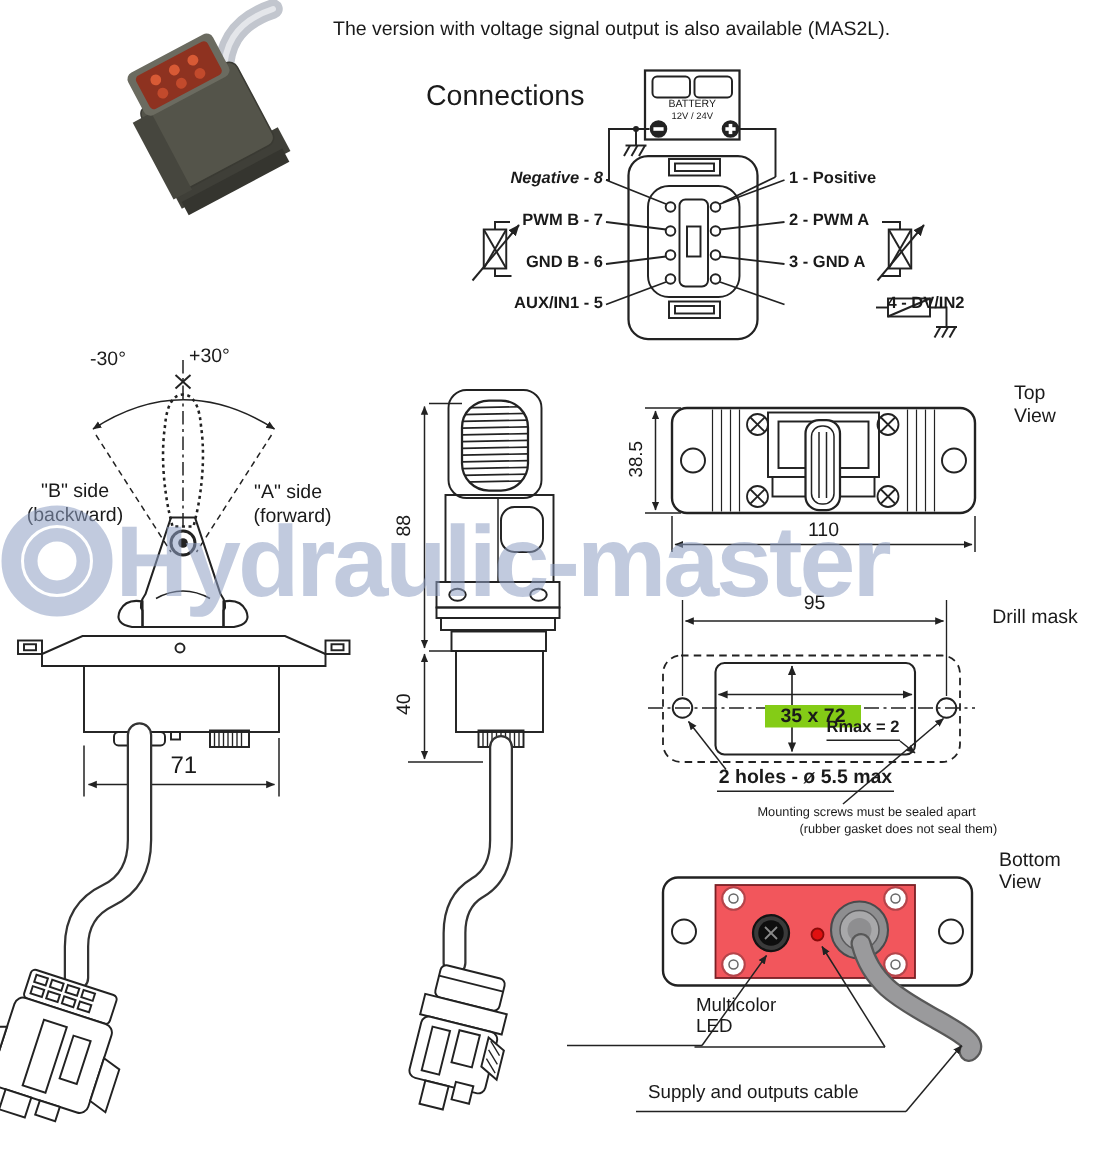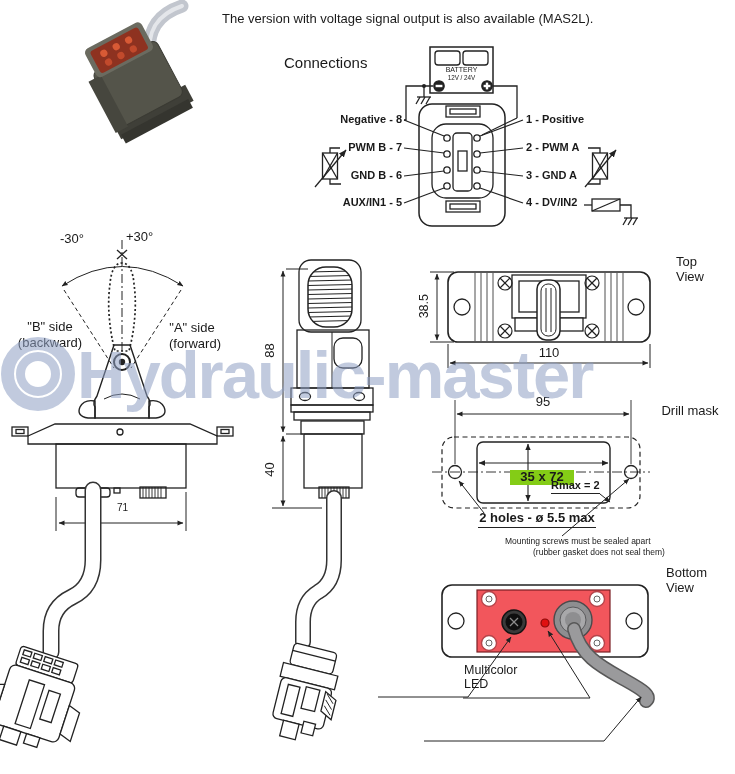--- a/index.html
+++ b/index.html
@@ -6,22 +6,22 @@
   #stage{position:relative;width:735px;height:774px;background:#fff;overflow:hidden;
          font-family:"Liberation Sans",sans-serif;color:#1a1a1a;}
   #artwork{position:absolute;left:0;top:0;z-index:1;}
   .lbl{position:absolute;z-index:4;line-height:1.15;color:#1a1a1a;}
   .ra{text-align:right;}
   .ctr{text-align:center;}
   .b{font-weight:bold;}
   .pin{font-size:11px;font-weight:bold;}
   .f13{font-size:13px;}
   .f12{font-size:12.5px;}
-  .f14{font-size:10px;}
-  .f15{font-size:15px;}
+  .f14{font-size:16px;}
+  .f15{font-size:19px;}
   .tiny{font-size:8.5px;}
   .bat1{font-size:7px;}
   .bat2{font-size:6.3px;}
   .rot{transform:rotate(-90deg);transform-origin:center;}
   .whitebg{background:#84cc16;padding:0 3px;margin-top:16px;}
   .undl{border-bottom:1.2px solid #222;padding-bottom:1px;}
   #watermark{position:absolute;left:0;top:336px;width:735px;height:76px;z-index:6;
              display:flex;align-items:center;opacity:0.55;pointer-events:none;padding-left:13px;}
   #wm-logo{width:74px;height:74px;flex:0 0 auto;margin-left:-12px;border-radius:50%;
            border:13px solid #8fa0c4;box-sizing:border-box;display:flex;align-items:center;justify-content:center;}
@@ -389,28 +389,28 @@
     </g>
   </g>
 </svg>
 
 <div class="lbl f13" style="left:222px;top:12px;width:430px;">The version with voltage signal output is also available (MAS2L).</div>
 <div class="lbl f15" style="left:284px;top:54px;">Connections</div>
 
 <div class="lbl bat1 ctr" style="left:431px;top:66px;width:61px;">BATTERY</div>
 <div class="lbl bat2 ctr" style="left:431px;top:74px;width:61px;">12V / 24V</div>
 
-<div class="lbl pin ra" style="left:290px;top:113px;width:112px;">Negative - 8</div>
+<div class="lbl pin ra" style="left:290px;top:113px;width:112px;font-style:italic;">Negative - 8</div>
 <div class="lbl pin ra" style="left:290px;top:141px;width:112px;">PWM B - 7</div>
 <div class="lbl pin ra" style="left:290px;top:169px;width:112px;">GND B - 6</div>
 <div class="lbl pin ra" style="left:290px;top:196px;width:112px;">AUX/IN1 - 5</div>
 <div class="lbl pin" style="left:526px;top:113px;width:95px;">1 - Positive</div>
 <div class="lbl pin" style="left:526px;top:141px;width:95px;">2 - PWM A</div>
 <div class="lbl pin" style="left:526px;top:169px;width:95px;">3 - GND A</div>
-<div class="lbl pin" style="left:526px;top:196px;width:95px;">4 - DV/IN2</div>
+<div class="lbl pin" style="left:548px;top:196px;width:95px;text-align:right;">4 - DV/IN2</div>
 
 <div class="lbl f13" style="left:60px;top:232px;">-30°</div>
 <div class="lbl f13" style="left:126px;top:230px;">+30°</div>
 <div class="lbl f13 ctr" style="left:10px;top:320px;width:80px;">"B" side</div>
 <div class="lbl f13 ctr" style="left:2px;top:336px;width:96px;">(backward)</div>
 <div class="lbl f13 ctr" style="left:152px;top:321px;width:80px;">"A" side</div>
 <div class="lbl f13 ctr" style="left:150px;top:337px;width:90px;">(forward)</div>
 <div class="lbl f14 ctr" style="left:95px;top:502px;width:55px;">71</div>
 
 <div class="lbl f13 ctr rot" style="left:255px;top:343px;width:30px;">88</div>
@@ -423,20 +423,21 @@
 <div class="lbl f13 ctr" style="left:518px;top:395px;width:50px;text-align:center;">95</div>
 <div class="lbl f13 b ctr whitebg" style="left:510px;top:454px;width:58px;">35 x 72</div>
 <div class="lbl b undl" style="left:551px;top:479px;font-size:11px;">Rmax = 2</div>
 <div class="lbl f13 ctr undl" style="left:478px;top:511px;width:118px;font-weight:bold;">2 holes - ø 5.5 max</div>
 <div class="lbl f13 ctr" style="left:658px;top:404px;width:64px;">Drill mask</div>
 <div class="lbl tiny" style="left:505px;top:537px;width:185px;">Mounting screws must be sealed apart</div>
 <div class="lbl tiny" style="left:505px;top:548px;width:185px;padding-left:28px;">(rubber gasket does not seal them)</div>
 
 <div class="lbl f13" style="left:666px;top:566px;width:56px;">Bottom View</div>
 <div class="lbl f12" style="left:464px;top:663px;width:70px;">Multicolor LED</div>
+<div class="lbl f12" style="left:432px;top:721px;width:180px;">Supply and outputs cable</div>
 
 <div id="watermark">
   <div id="wm-logo">
         <div id="wm-inner"></div>
       </div>
   <div id="wm-text">Hydraulic-master</div>
 </div>
 
 </div>
 

